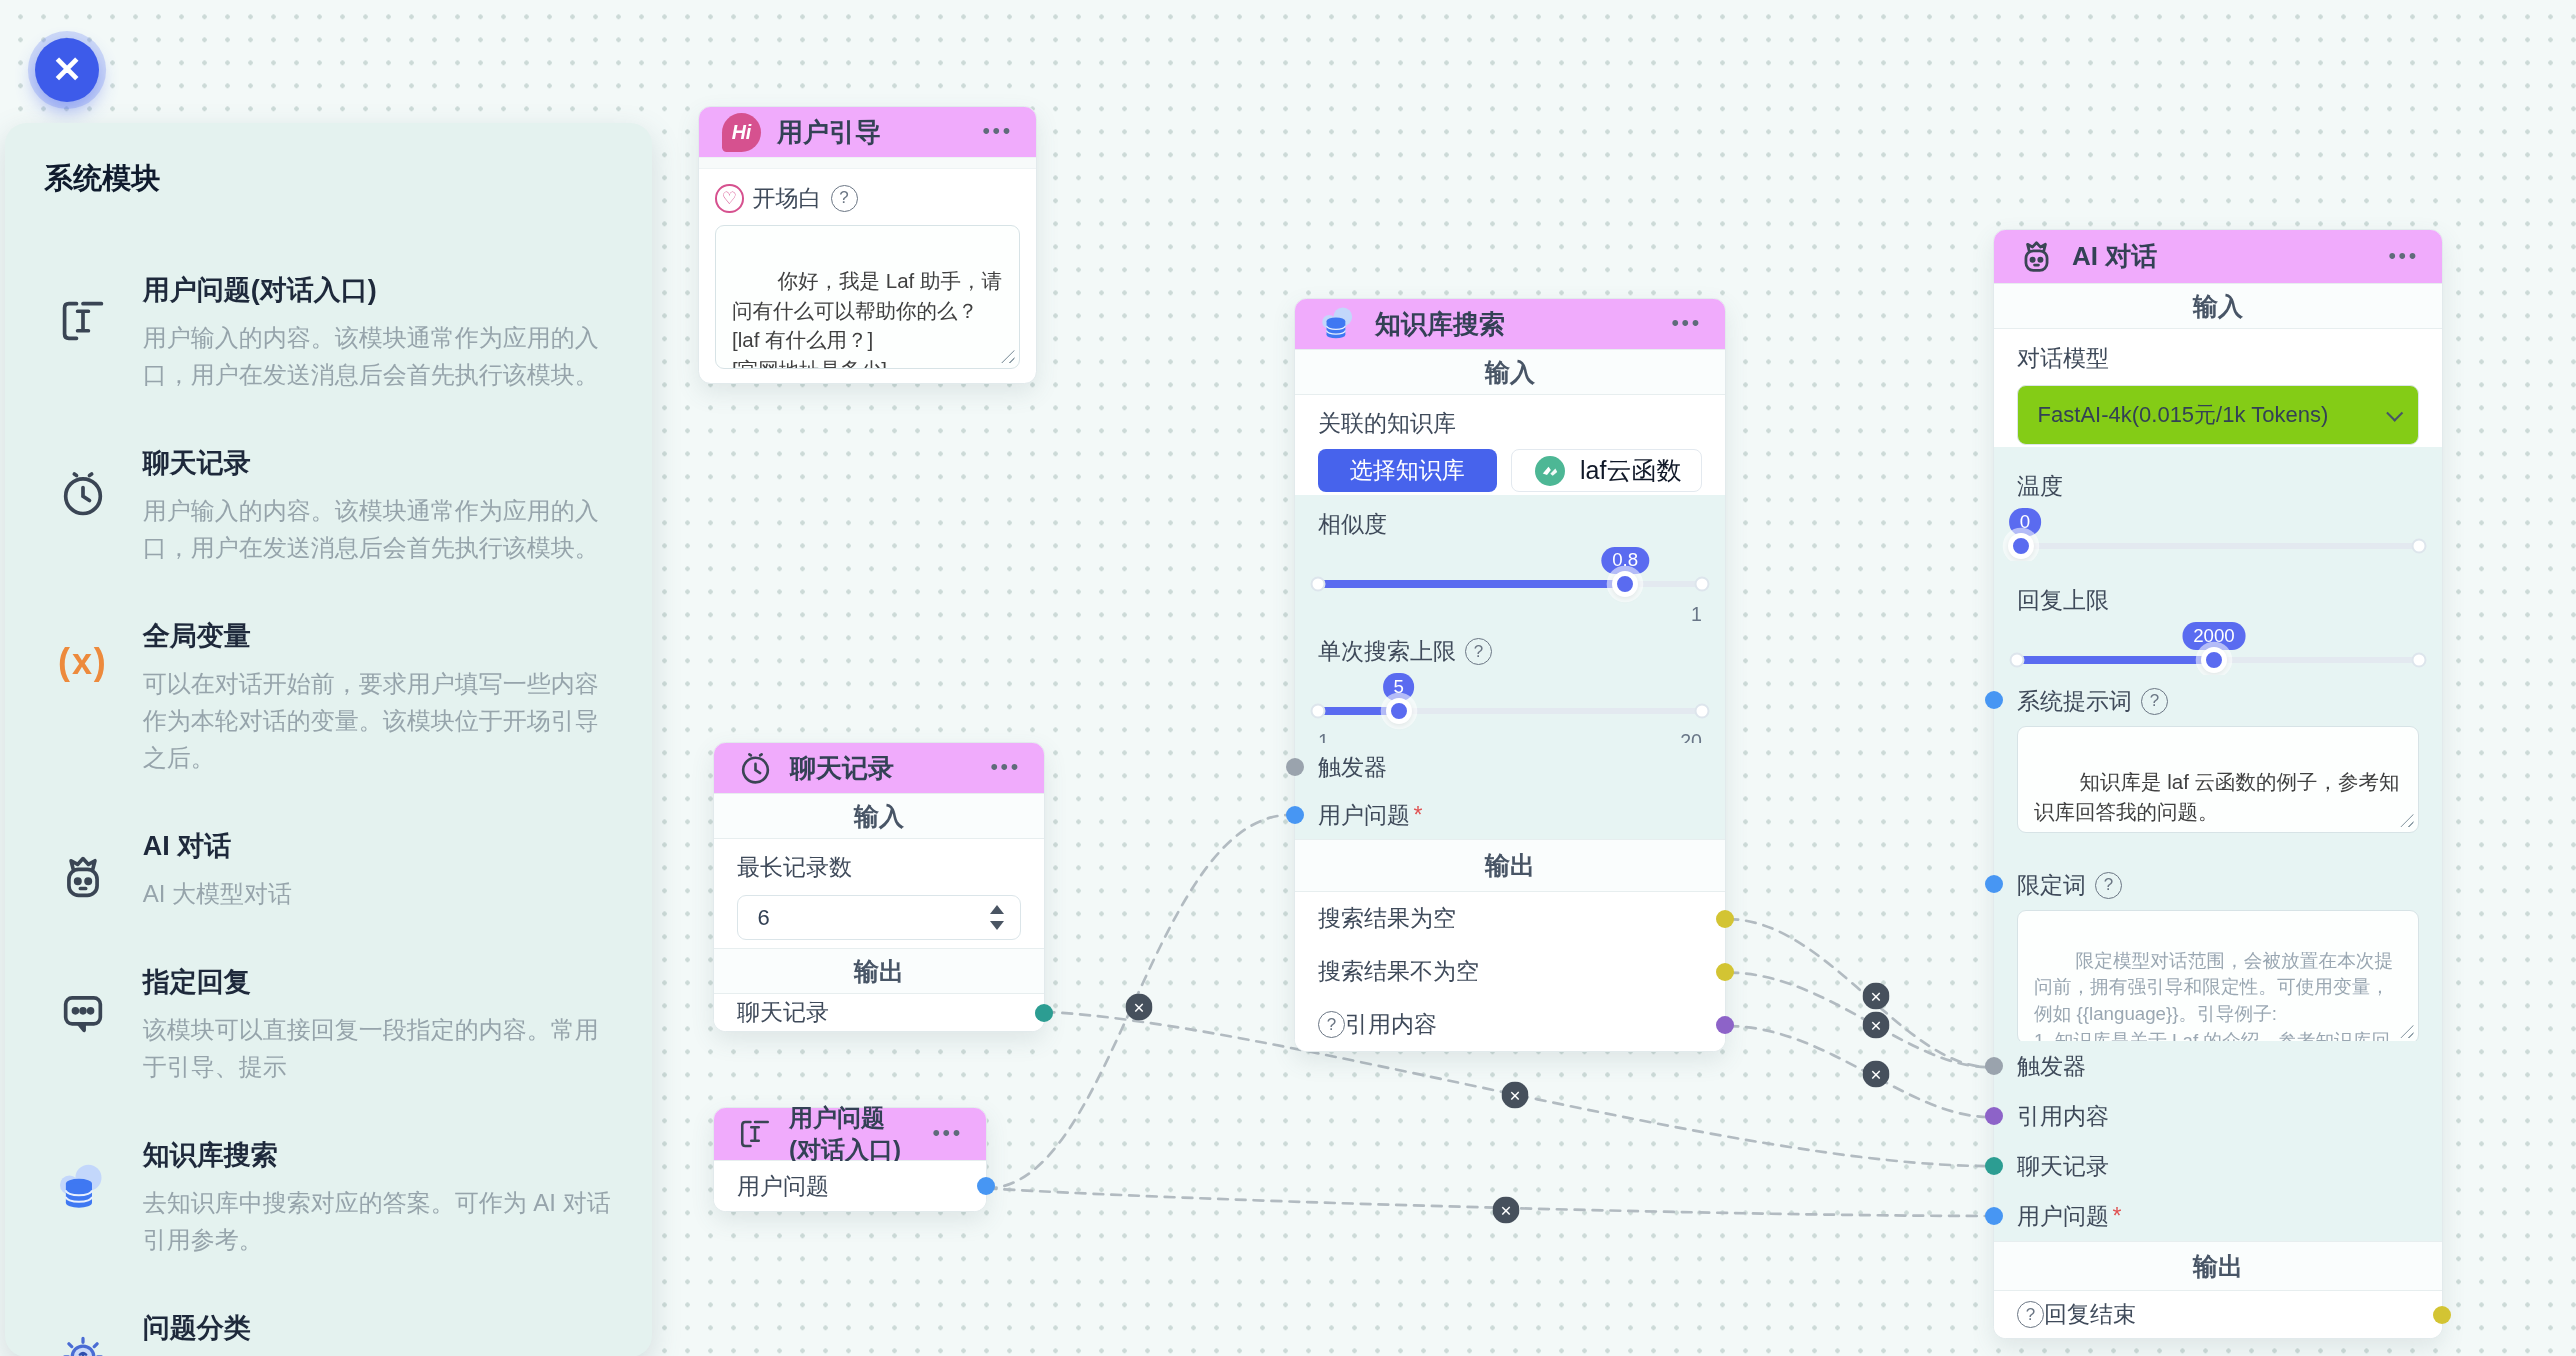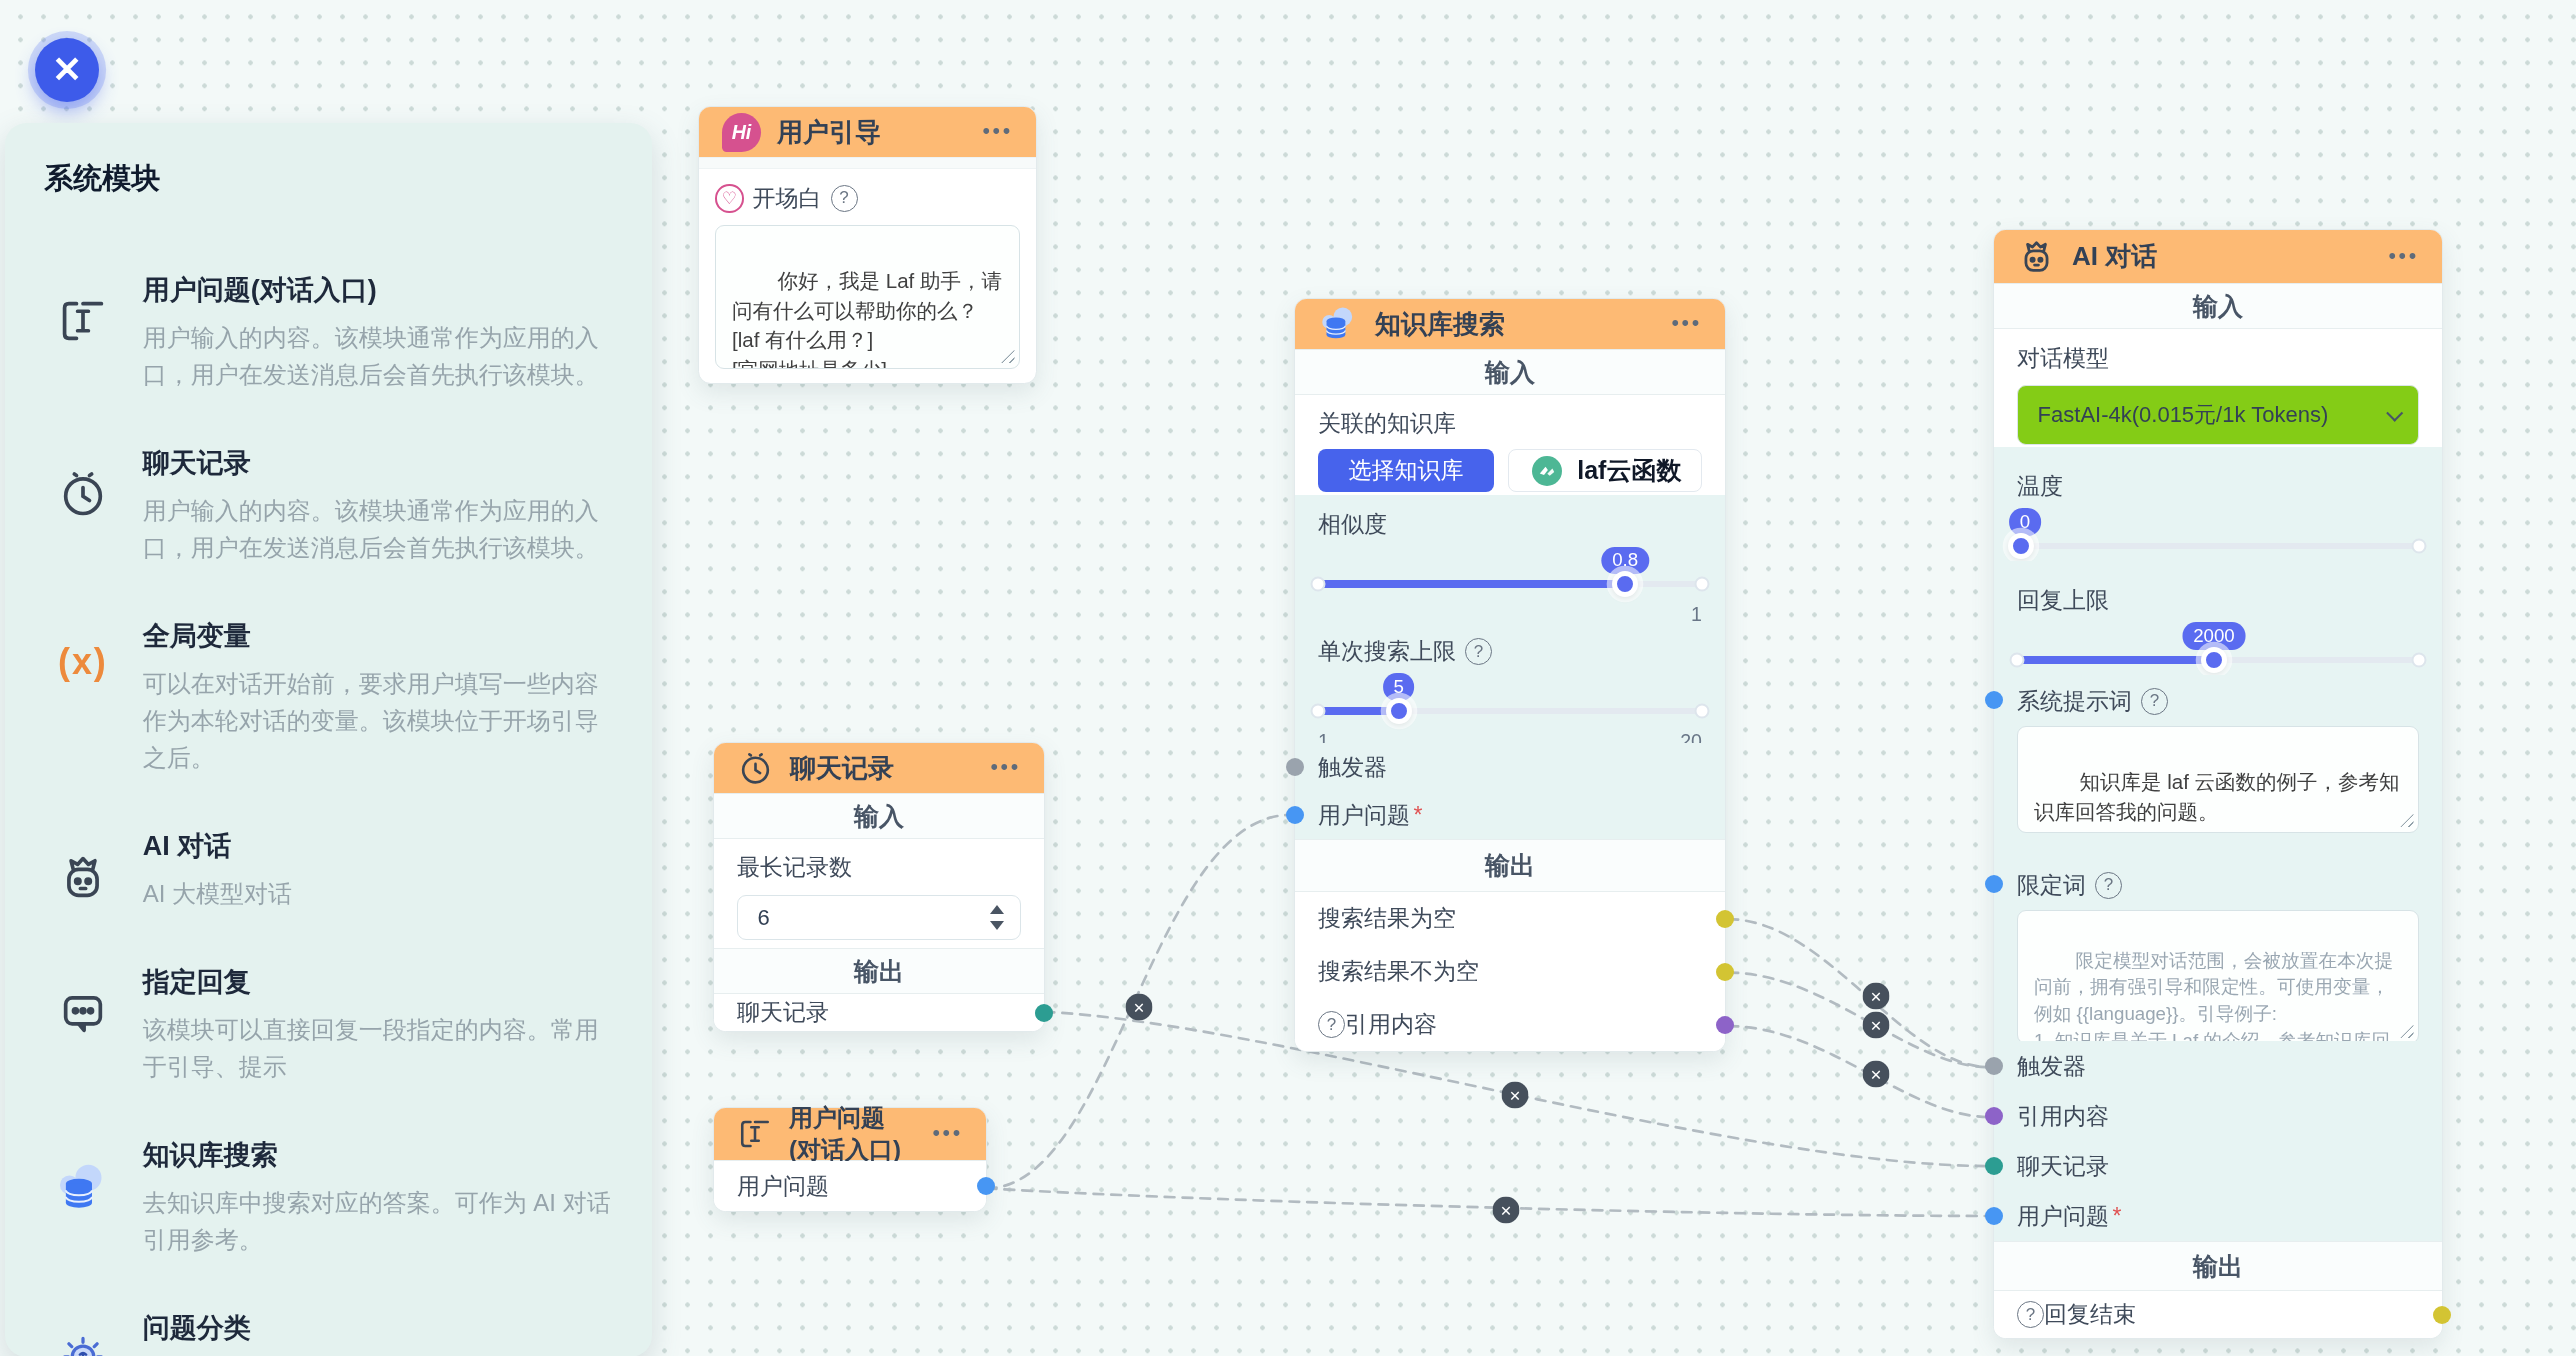--- a/index.html
+++ b/index.html
@@ -25,21 +25,21 @@
   .sidebar h1 { font-size:29px; color:#0f1b2d; font-weight:700; margin-bottom:73px; }
   .sb-item { display:flex; gap:21.4px; margin-bottom:52px; cursor:grab; }
   .sb-icon { flex:0 0 77px; display:flex; justify-content:center; padding-top:23px; }
   .sb-title { font-size:27px; color:#1e293b; font-weight:600; margin-bottom:10.7px; }
   .sb-desc { font-size:24px; color:#96a4ab; line-height:1.55; max-width:481px; }
   .var-glyph { font-size:36px; font-weight:700; color:#ed8a3c; letter-spacing:1.8px; }
 
   
   .node { position:absolute; background:#fff; border:0.9px solid #e2eaec; border-radius:12.5px;
     box-shadow:0 9px 23px rgba(70,100,110,.12); color:#3a4554; }
-  .node-header { display:flex; align-items:center; gap:16px; padding:0 23px; background:#fdba74;
+  .node-header { display:flex; align-items:center; gap:16px; padding:0 23px; background:#f0abfc;
     border-radius:11.6px 11.6px 0 0; }
   .node-title { flex:1; font-size:26px; color:#334155; font-weight:700; }
   .more { color:#5f6b7a; font-size:21.4px; letter-spacing:2.7px; cursor:pointer; line-height:1; }
   .band { display:flex; align-items:center; justify-content:center; font-size:25px; color:#43506077;
     color:#485566; background:#fafdfd; border-top:0.9px solid #e7eeef; border-bottom:0.9px solid #e7eeef;font-weight:bold; }
   .sec { position:relative; padding:0 23px; }
   .mint { background:#e7f4f3; }
   .lbl { display:flex; align-items:center; gap:9px; font-size:23px; color:#3f4a5a; }
   .help { width:27px; height:27px; border-radius:50%; border:1.8px solid #6b7684; color:#6b7684;
     font-size:17px; display:inline-flex; align-items:center; justify-content:center; flex:0 0 27px; }
@@ -89,21 +89,21 @@
   .stepper { display:flex; flex-direction:column; gap:6.2px; padding:0 12.5px; cursor:pointer; }
   .tri-up { width:0; height:0; border-left:7.1px solid transparent; border-right:7.1px solid transparent;
     border-bottom:9.8px solid #4a5563; }
   .tri-dn { width:0; height:0; border-left:7.1px solid transparent; border-right:7.1px solid transparent;
     border-top:9.8px solid #4a5563; }
 
   .btnrow { display:flex; gap:14.3px; margin-top:10.7px; }
   .btn-primary { flex:1; height:43px; background:#4763ec; color:#fff; border:none; border-radius:8px;
     font-size:23px; display:flex; align-items:center; justify-content:center; cursor:pointer; }
   .kb-tag { display:flex; align-items:center; gap:12.5px; height:43px; background:#fff;
-    border:0.9px solid #e3e9ef; border-radius:8px; padding:0 19.6px; font-size:25px; font-weight:700;
+    border:0.9px solid #e3e9ef; border-radius:8px; padding:0 19.6px; font-size:25px; font-weight:400;
     color:#101828; cursor:pointer; }
 
   
   .hi-icon { position:relative; width:39px; height:39px; border-radius:50% 50% 50% 12%;
     background:#d6518f; color:#fff; font-weight:700; font-style:italic; font-size:19.6px;
     display:flex; align-items:center; justify-content:center; }
   .heart-icon { width:28.5px; height:28.5px; border-radius:50%; border:2.2px solid #d6518f; color:#d6518f;
     font-size:17px; display:flex; align-items:center; justify-content:center; }
 
   

